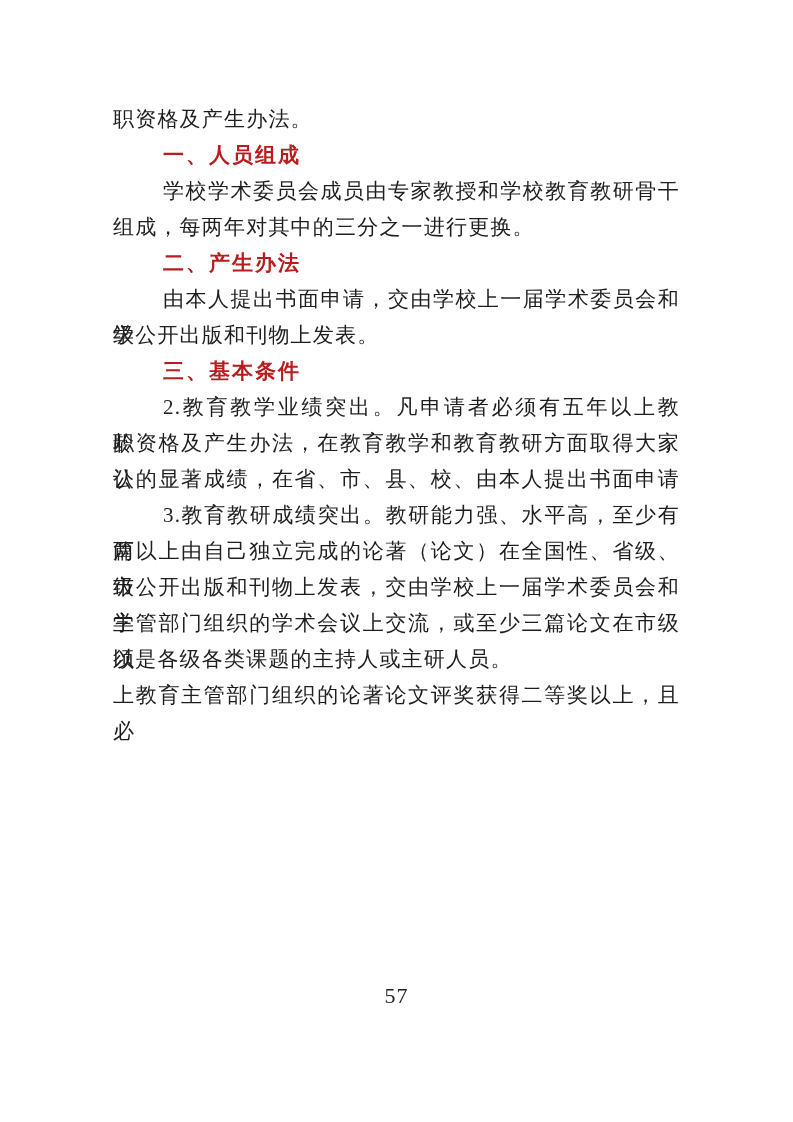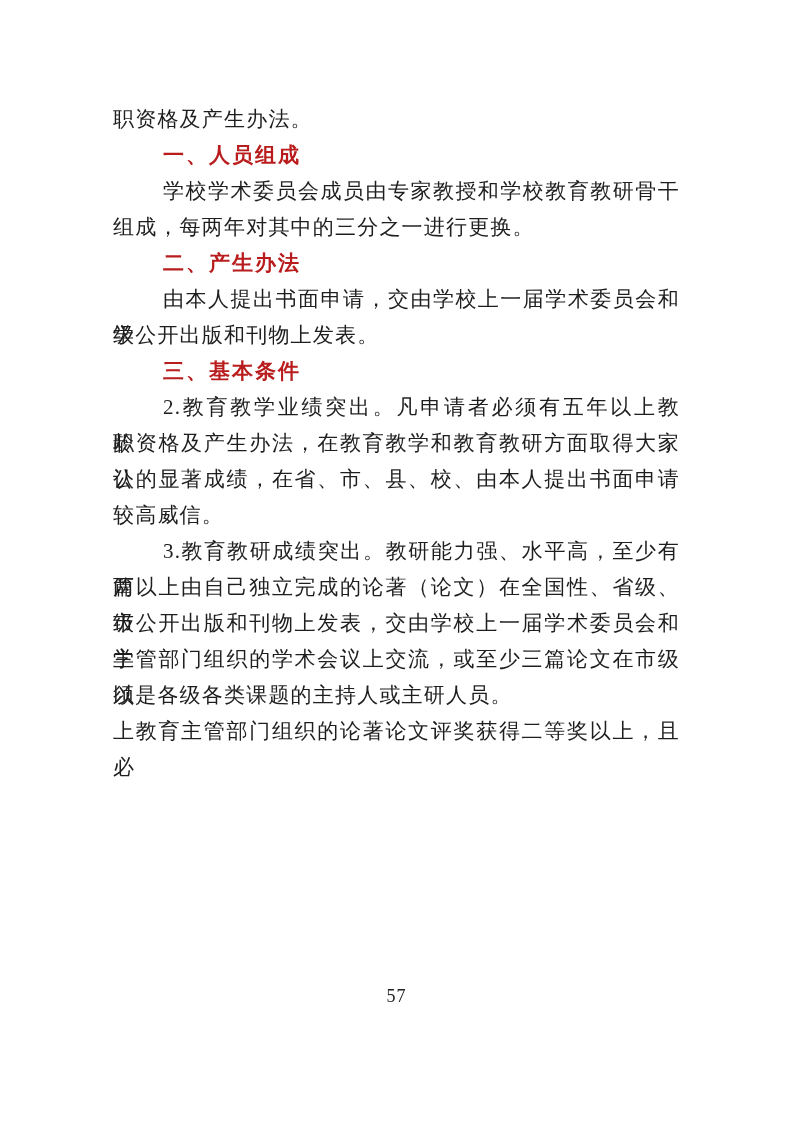--- a/index.html
+++ b/index.html
@@ -50,21 +50,21 @@
     color: #b91c1c;
   }
   .page-footer {
     position: absolute;
     left: 0;
     top: 984px;
     width: 100%;
     text-align: center;
   }
   .page-number {
-    font-size: 18px;
+    font-size: 22px;
     line-height: 24px;
     letter-spacing: 1px;
     color: #222222;
   }
 </style>
 </head>
 <body>
 
 <div class="page">
   <main class="doc-body" id="doc-body">
@@ -85,21 +85,20 @@
         <div class="line fill indent">由本人提出书面申请，交由学校上一届学术委员会和学</div>
         <div class="line">级公开出版和刊物上发表。</div>
       </div>
       <div class="block heading">
         <div class="line indent">三、基本条件</div>
       </div>
       <div class="block paragraph">
         <div class="line fill indent">2.教育教学业绩突出。凡申请者必须有五年以上教龄，</div>
         <div class="line fill">职资格及产生办法，在教育教学和教育教研方面取得大家公</div>
         <div class="line fill">认的显著成绩，在省、市、县、校、由本人提出书面申请</div>
-        <div class="line">较高威信。</div>
       </div>
       <div class="block paragraph">
         <div class="line fill indent">3.教育教研成绩突出。教研能力强、水平高，至少有两</div>
         <div class="line fill">篇以上由自己独立完成的论著（论文）在全国性、省级、市</div>
         <div class="line fill">级公开出版和刊物上发表，交由学校上一届学术委员会和学</div>
         <div class="line fill">主管部门组织的学术会议上交流，或至少三篇论文在市级以</div>
         <div class="line">须是各级各类课题的主持人或主研人员。</div>
         <div class="line fill">上教育主管部门组织的论著论文评奖获得二等奖以上，且必</div>
       </div>
     </main>

